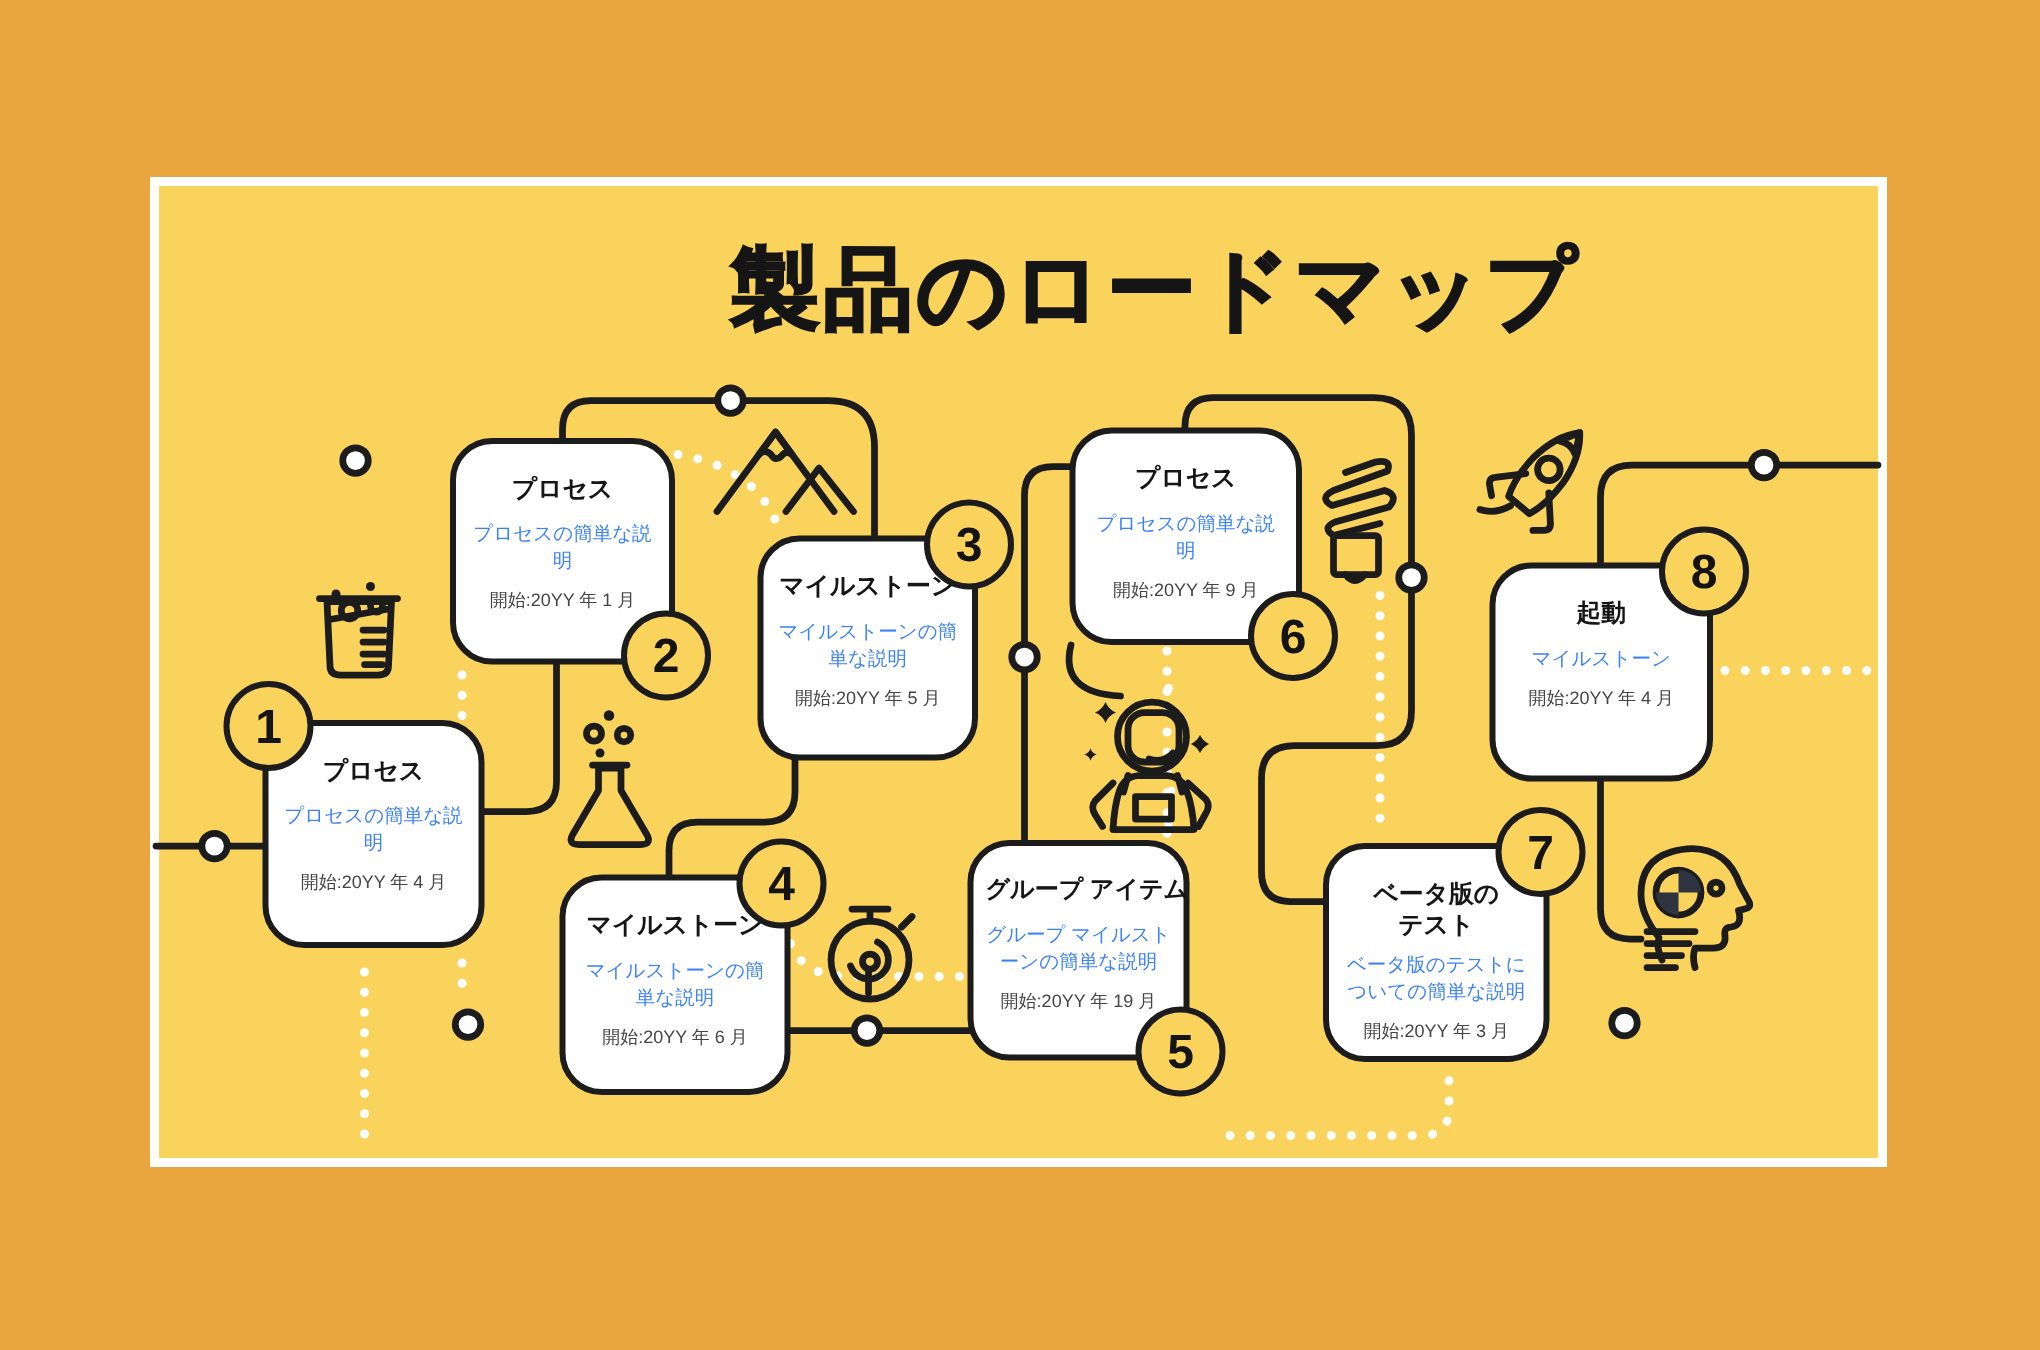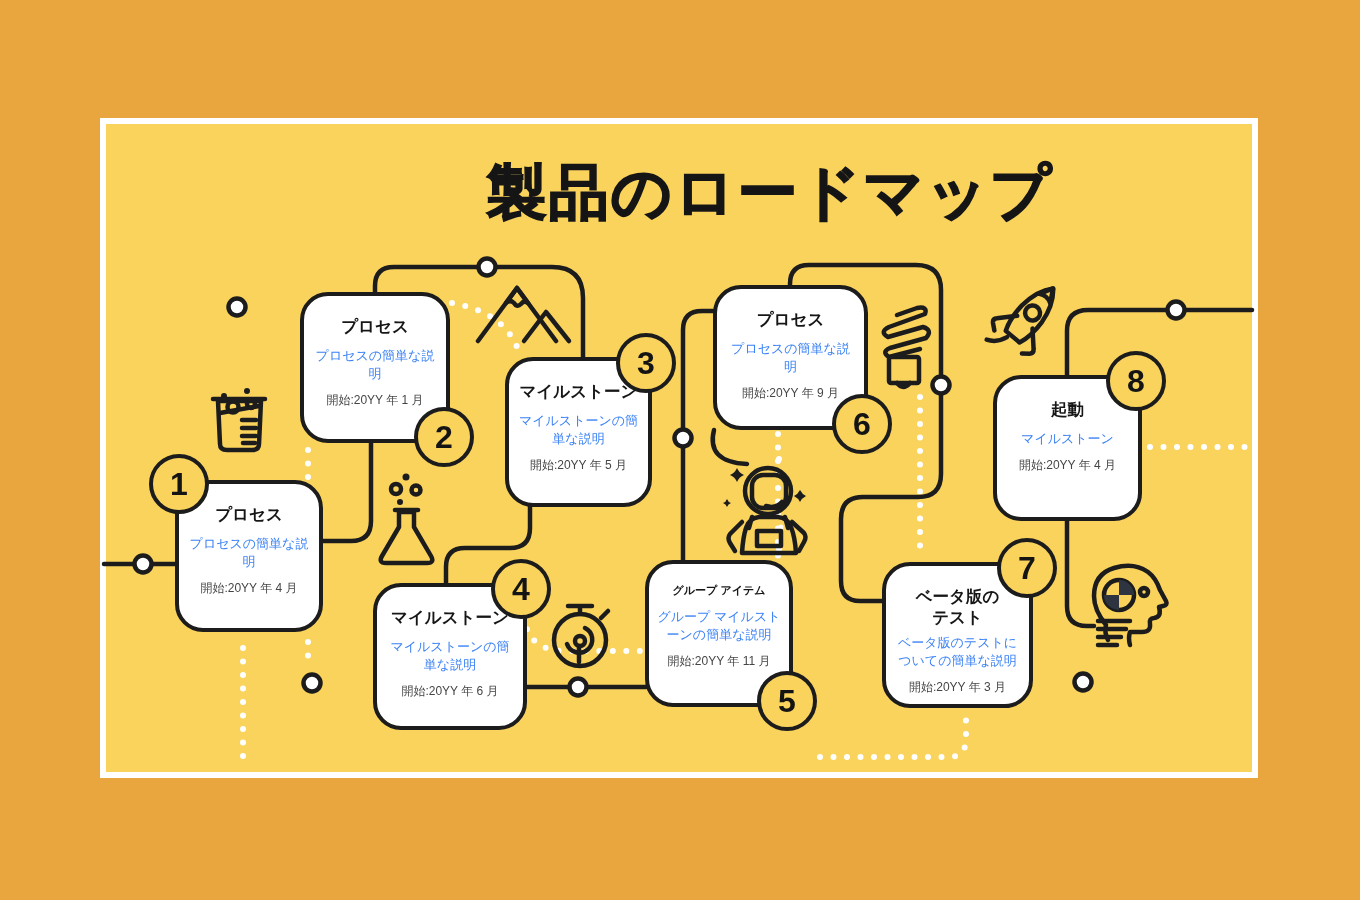--- a/index.html
+++ b/index.html
@@ -30,21 +30,21 @@
   .card .d{font-size:13px;color:#3b82f6;line-height:1.38;margin:10px auto 0;max-width:127px}
   .card .dt{font-size:12px;color:#454545;font-weight:400;margin-top:9px;white-space:nowrap}
   .c1{left:175px;top:480px;width:148px;height:152px}
   .c2{left:300px;top:292px;width:150px;height:151px}
   .c3{left:505px;top:357px;width:147px;height:150px}
   .c4{left:373px;top:583px;width:154px;height:147px}
   .c5{left:645px;top:560px;width:148px;height:147px}
   .c6{left:713px;top:285px;width:155px;height:145px}
   .c7{left:882px;top:562px;width:151px;height:146px}
   .c8{left:993px;top:375px;width:149px;height:146px}
-  .c5 .t{white-space:nowrap;font-size:11px}
+  .c5 .t{white-space:nowrap;font-size:16px}
   .c7 .t{max-width:92px}
   .c7 .d{margin-top:7px}
   .badge{
     position:absolute;width:60px;height:60px;border-radius:50%;
     background:#FAD35D;border:4px solid #1C1C1C;box-sizing:border-box;
     display:flex;align-items:center;justify-content:center;
     font-size:32px;font-weight:800;color:#141414;
   }
   .badge.tl{left:-30px;top:-30px}
   .badge.tr{right:-28px;top:-28px}
@@ -197,21 +197,21 @@
   <div class="badge tr">4</div>
   <div class="t">マイルストーン</div>
   <div class="d">マイルストーンの簡単な説明</div>
   <div class="dt">開始:20YY 年 6 月</div>
 </div>
 
 <div class="card c5">
   <div class="badge br">5</div>
   <div class="t">グループ アイテム</div>
   <div class="d">グループ マイルストーンの簡単な説明</div>
-  <div class="dt">開始:20YY 年 11 月</div>
+  <div class="dt">開始:20YY 年 19 月</div>
 </div>
 
 <div class="card c6">
   <div class="badge br">6</div>
   <div class="t">プロセス</div>
   <div class="d">プロセスの簡単な説明</div>
   <div class="dt">開始:20YY 年 9 月</div>
 </div>
 
 <div class="card c7">

